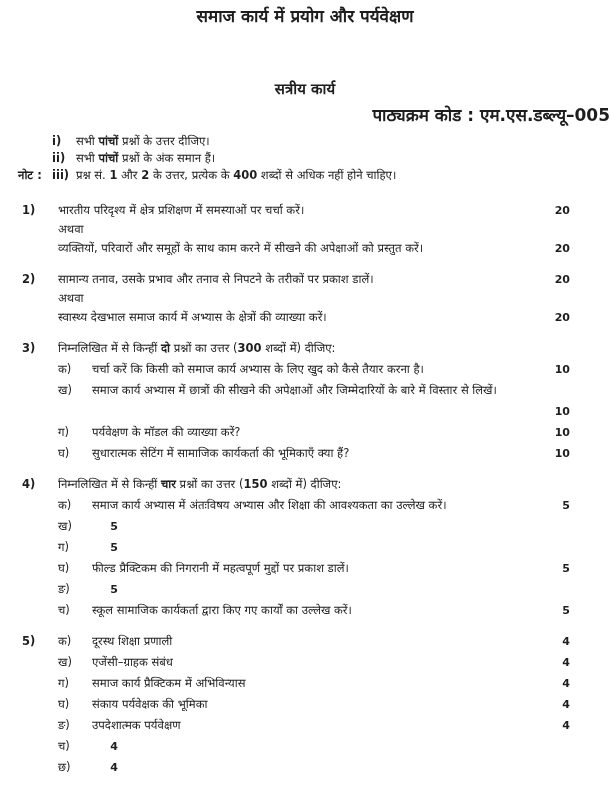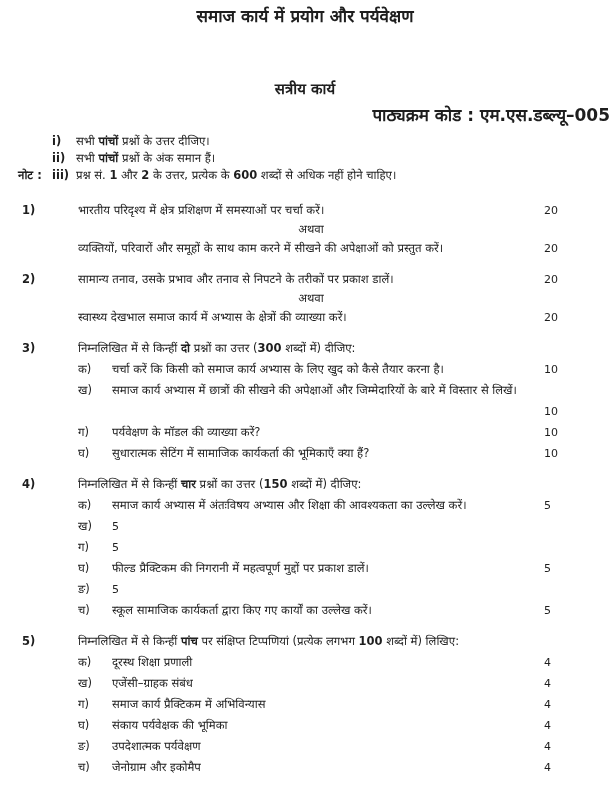--- a/index.html
+++ b/index.html
@@ -23,26 +23,26 @@
   .note-label{width:34px;font-weight:bold;line-height:17px;}
   .note-items{flex:1;}
   .note-row{display:flex;line-height:17px;}
   .note-num{width:24px;font-weight:bold;}
   .note-text{flex:1;white-space:nowrap;}
   
   .questions{margin-top:16px;}
   .question{display:flex;margin-bottom:10px;}
   .qnum{width:40px;font-weight:bold;line-height:21px;padding-left:4px;box-sizing:border-box;}
   .qbody{flex:1;min-width:0;}
-  .row{display:flex;line-height:21px;margin-left:20px;}
+  .row{display:flex;line-height:21px;}
   .sublabel{width:34px;flex:none;}
   .qtext{flex:1;min-width:0;white-space:nowrap;padding-right:4px;}
-  .marks{width:26px;flex:none;text-align:left;font-weight:normal;font-size:11px;}
+  .marks{width:26px;flex:none;text-align:right;font-weight:bold;font-size:11px;}
   .or-row{line-height:17px;}
-  .or-row .or{flex:1;text-align:center;margin-right:26px;}
+  .or-row .or{flex:1;text-align:left;margin-right:26px;}
 </style>
 </head>
 <body>
 
 <div class="page">
   <div class="header">
     <div class="title">समाज कार्य में प्रयोग और पर्यवेक्षण</div>
     <div class="subtitle">सत्रीय कार्य</div>
     <div class="code-block">
       <div class="code-line">पाठ्यक्रम कोड : एम.एस.डब्ल्यू–005</div>
@@ -55,21 +55,21 @@
         <div class="note-row">
           <span class="note-num">i)</span>
           <span class="note-text"><span>सभी </span><span class="b">पांचों</span><span> प्रश्नों के उत्तर दीजिए।</span></span>
         </div>
         <div class="note-row">
           <span class="note-num">ii)</span>
           <span class="note-text"><span>सभी </span><span class="b">पांचों</span><span> प्रश्नों के अंक समान हैं।</span></span>
         </div>
         <div class="note-row">
           <span class="note-num">iii)</span>
-          <span class="note-text"><span>प्रश्न सं. </span><span class="b">1</span><span> और </span><span class="b">2</span><span> के उत्तर, प्रत्येक के </span><span class="b">600</span><span> शब्दों से अधिक नहीं होने चाहिए।</span></span>
+          <span class="note-text"><span>प्रश्न सं. </span><span class="b">1</span><span> और </span><span class="b">2</span><span> के उत्तर, प्रत्येक के </span><span class="b">400</span><span> शब्दों से अधिक नहीं होने चाहिए।</span></span>
         </div>
       </div>
   </div>
 
   <div class="questions">
       <div class="question">
         <div class="qnum">1)</div>
         <div class="qbody">
           <div class="row">
             <span class="qtext"><span>भारतीय परिदृश्य में क्षेत्र प्रशिक्षण में समस्याओं पर चर्चा करें।</span></span>
@@ -163,23 +163,20 @@
             <span class="sublabel">च)</span>
             <span class="qtext"><span>स्कूल सामाजिक कार्यकर्ता द्वारा किए गए कार्यों का उल्लेख करें।</span></span>
             <span class="marks">5</span>
           </div>
         </div>
       </div>
       <div class="question">
         <div class="qnum">5)</div>
         <div class="qbody">
           <div class="row">
-            <span class="qtext"><span>निम्नलिखित में से किन्हीं </span><span class="b">पांच</span><span> पर संक्षिप्त टिप्पणियां (प्रत्येक लगभग </span><span class="b">100</span><span> शब्दों में) लिखिए:</span></span>
-          </div>
-          <div class="row">
             <span class="sublabel">क)</span>
             <span class="qtext"><span>दूरस्थ शिक्षा प्रणाली</span></span>
             <span class="marks">4</span>
           </div>
           <div class="row">
             <span class="sublabel">ख)</span>
             <span class="qtext"><span>एजेंसी–ग्राहक संबंध</span></span>
             <span class="marks">4</span>
           </div>
           <div class="row">
@@ -192,21 +189,20 @@
             <span class="qtext"><span>संकाय पर्यवेक्षक की भूमिका</span></span>
             <span class="marks">4</span>
           </div>
           <div class="row">
             <span class="sublabel">ङ)</span>
             <span class="qtext"><span>उपदेशात्मक पर्यवेक्षण</span></span>
             <span class="marks">4</span>
           </div>
           <div class="row">
             <span class="sublabel">च)</span>
-            <span class="qtext"><span>जेनोग्राम और इकोमैप</span></span>
             <span class="marks">4</span>
           </div>
           <div class="row">
             <span class="sublabel">छ)</span>
             <span class="marks">4</span>
           </div>
           <div class="row">
             <span class="sublabel">ज)</span>
             <span class="qtext"><span>दाता एजेंसियाँ</span></span>
             <span class="marks">4</span>

